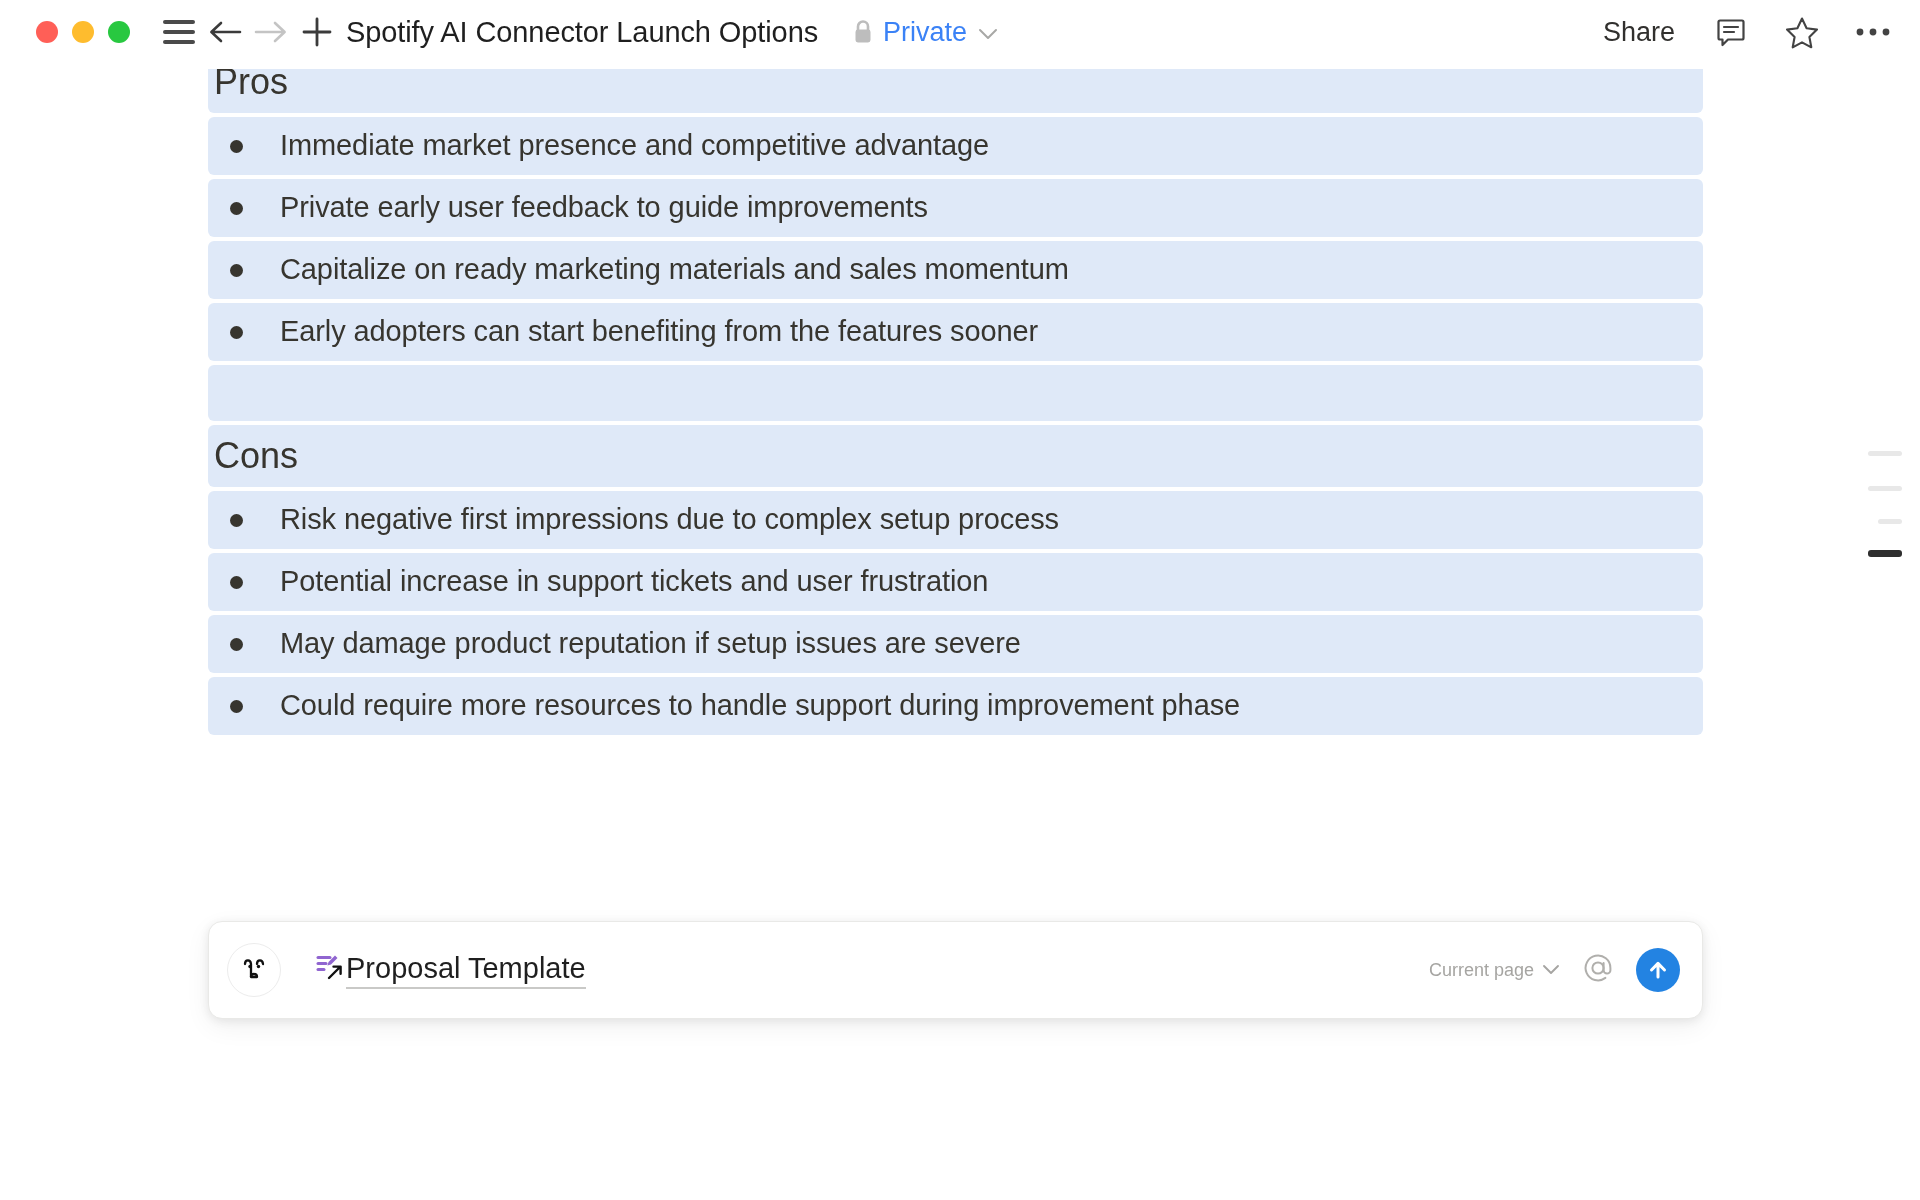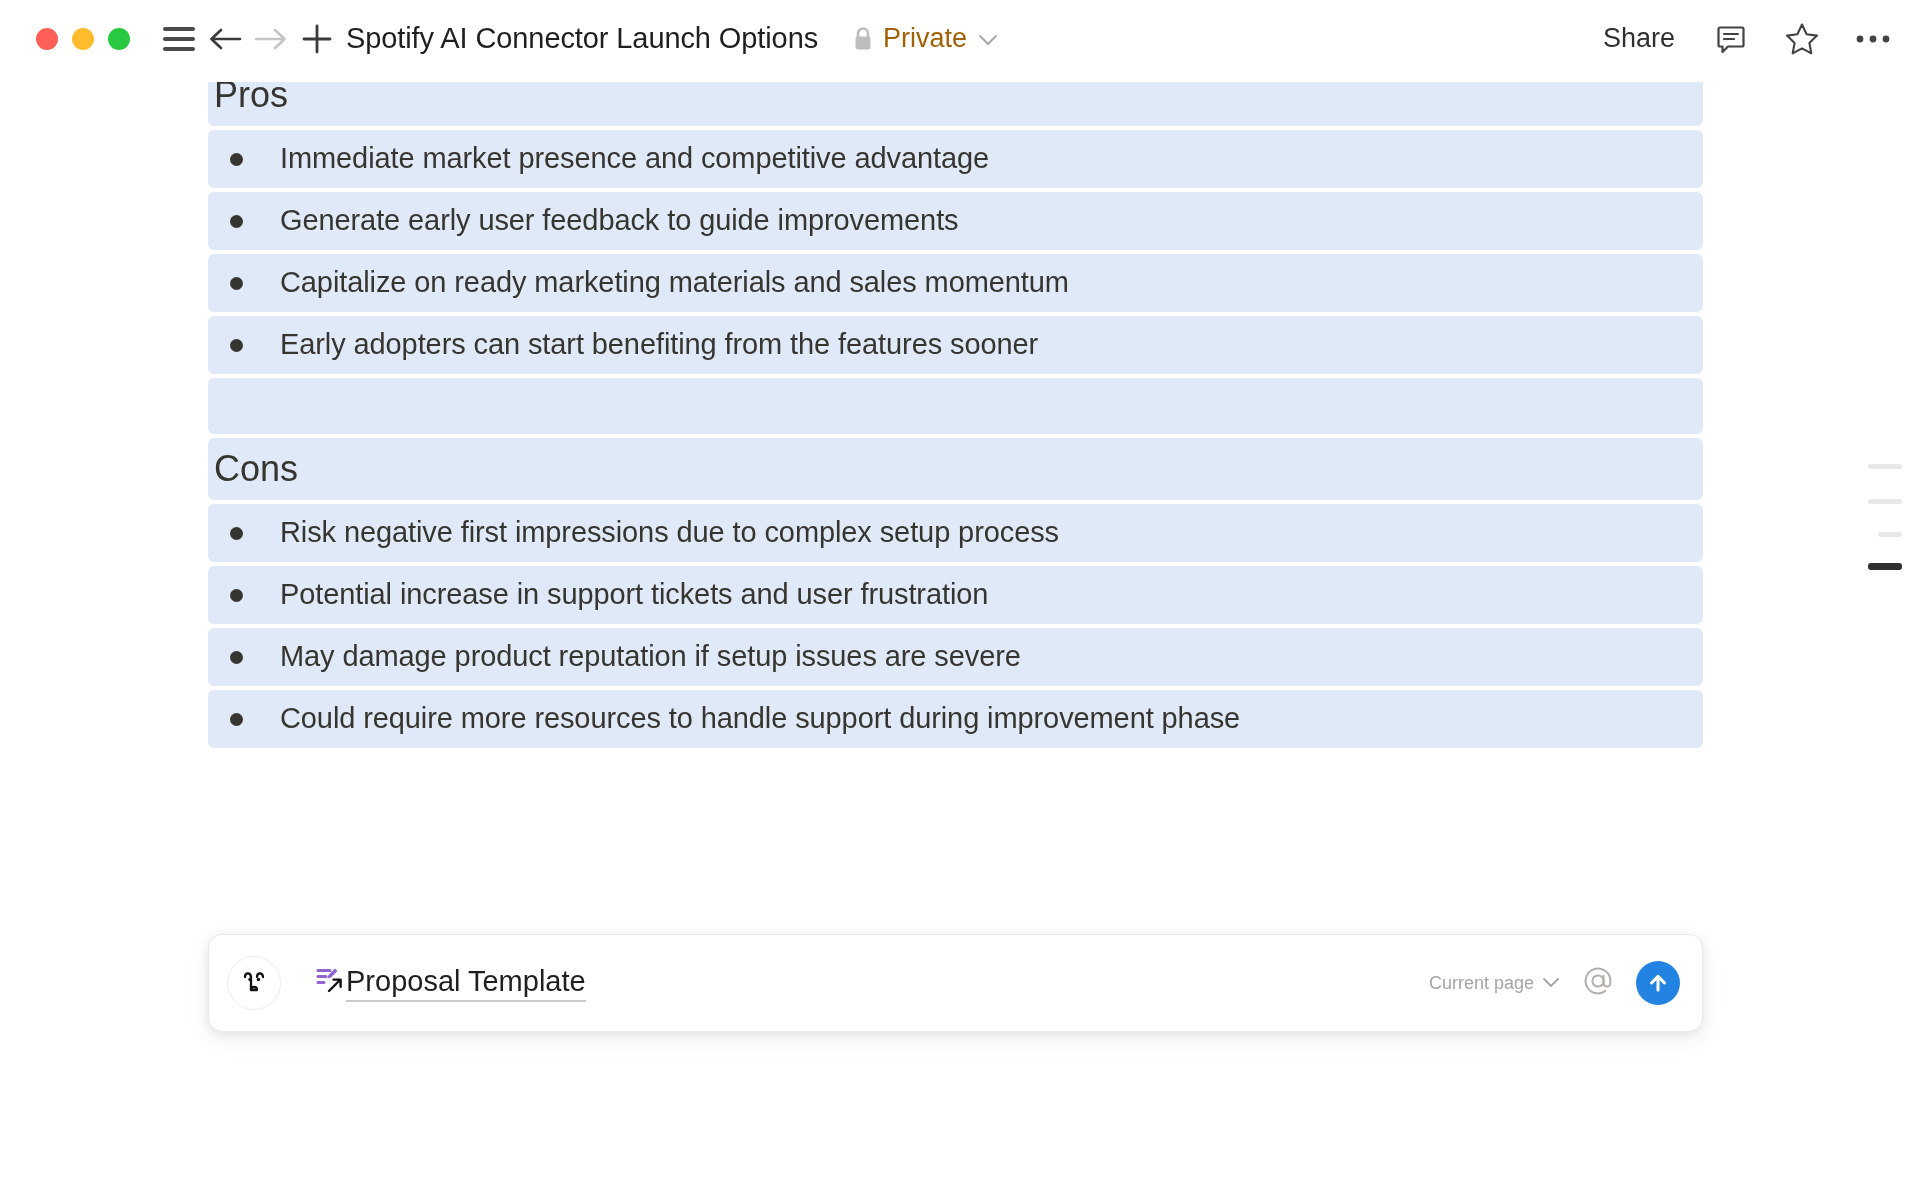--- a/index.html
+++ b/index.html
@@ -6,21 +6,21 @@
   html, body {
     width: 1920px; height: 1200px;
     background: #ffffff;
     font-family: "Liberation Sans", sans-serif;
     overflow: hidden;
   }
 
   
   .titlebar {
     position: relative;
-    height: 82px;
+    height: 69px;
     display: flex;
     align-items: center;
     padding: 0 24px 5px 36px;
     background: #ffffff;
   }
   .traffic { display: flex; align-items: center; gap: 14px; margin-right: 26px; }
   .dot { width: 22px; height: 22px; border-radius: 50%; display: block; }
   .dot.red    { background: #ff5f57; }
   .dot.yellow { background: #febc2e; }
   .dot.green  { background: #28c840; }
@@ -35,21 +35,21 @@
     font-size: 29px;
     color: #1f1f1f;
     letter-spacing: -0.1px;
     margin-left: 6px;
     white-space: nowrap;
   }
 
   .privacy {
     display: flex; align-items: center; gap: 9px;
     margin-left: 34px;
-    color: #a16207;
+    color: #3b82f6;
     font-size: 27px;
     white-space: nowrap;
   }
   .privacy .lock { width: 22px; height: 26px; display: block; }
   .privacy .chev { margin-left: 2px; }
 
   .tb-right {
     margin-left: auto;
     display: flex; align-items: center; gap: 25px; text-align: right;
   }
@@ -257,21 +257,21 @@
     <div class="blk heading">
       <span class="htext">Pros</span>
     </div>
 
     <div class="blk bullet-row">
       <span class="bullet-dot"></span>
       <span class="bullet-text">Immediate market presence and competitive advantage</span>
     </div>
     <div class="blk bullet-row">
       <span class="bullet-dot"></span>
-      <span class="bullet-text">Generate early user feedback to guide improvements</span>
+      <span class="bullet-text">Private early user feedback to guide improvements</span>
     </div>
     <div class="blk bullet-row">
       <span class="bullet-dot"></span>
       <span class="bullet-text">Capitalize on ready marketing materials and sales momentum</span>
     </div>
     <div class="blk bullet-row">
       <span class="bullet-dot"></span>
       <span class="bullet-text">Early adopters can start benefiting from the features sooner</span>
     </div>
 

